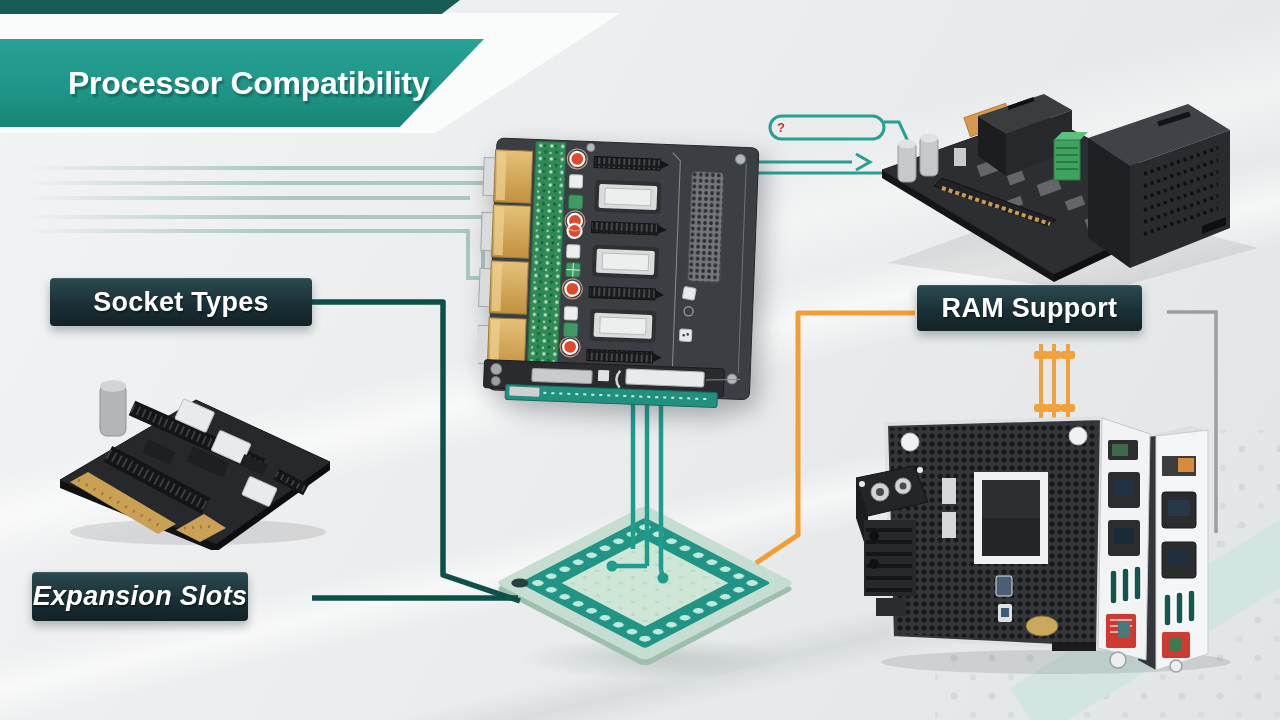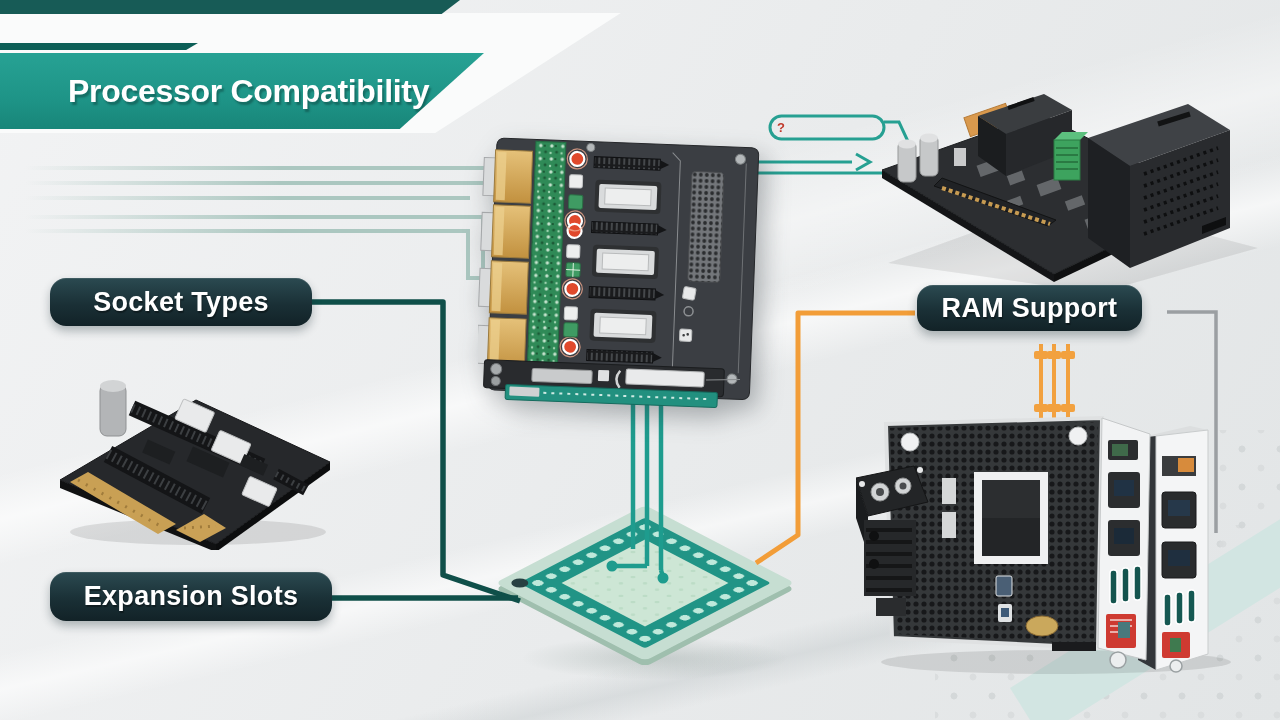--- a/index.html
+++ b/index.html
@@ -28,35 +28,35 @@
     background-size:38px 38px,38px 38px;background-position:0 0,19px 19px;}
   #dots1{left:935px;top:525px;width:345px;height:195px;}
   #dots2{left:1185px;top:430px;width:95px;height:120px;}
   #teal-stripe{left:1010px;top:688px;width:460px;height:58px;transform:rotate(-32deg);
     transform-origin:0 0;background:#d2e5e2;z-index:0;position:absolute;}
   
   #topstrip{left:0;top:0;width:460px;height:14px;background:#175b56;z-index:6;
     clip-path:polygon(0 0,100% 0,96% 100%,0 100%);}
   #banner-fold{left:0;top:43px;width:198px;height:7px;background:#0d5f57;z-index:5;
     clip-path:polygon(0 0,100% 0,94% 100%,0 100%);}
-  #banner{left:0;top:53px;width:484px;height:76px;z-index:6;
+  #banner{left:0;top:39px;width:484px;height:88px;z-index:6;
     background:linear-gradient(180deg,#27a294 0%,#1e9487 60%,#188679 100%);
     clip-path:polygon(0 0,100% 0,82.6% 100%,0 100%);
     display:flex;align-items:center;padding-left:68px;box-sizing:border-box;
     filter:drop-shadow(0 5px 8px rgba(30,60,58,.18));}
   #banner h1{margin:0;color:#ffffff;font-size:32px;font-weight:bold;letter-spacing:-.3px;
     text-shadow:2px 3px 2px rgba(10,60,55,.45);}
   
   .badge{position:absolute;z-index:5;display:flex;align-items:center;justify-content:center;
     background:linear-gradient(180deg,#2b4a51 0%,#1a3036 55%,#122227 100%);
-    border-radius:16px;color:#fff;font-weight:bold;font-size:27px;letter-spacing:.3px;
+    border-radius:4px;color:#fff;font-weight:bold;font-size:27px;letter-spacing:.3px;
     box-shadow:0 5px 10px rgba(20,40,45,.30), inset 0 1px 0 rgba(255,255,255,.10);
     text-shadow:1px 2px 1px rgba(0,0,0,.35);}
   #badge-socket{left:50px;top:278px;width:262px;height:48px;}
-  #badge-expansion{left:50px;top:572px;width:282px;height:49px;}
+  #badge-expansion{left:32px;top:572px;width:216px;height:49px;font-style:italic;}
   #badge-ram{left:917px;top:285px;width:225px;height:46px;}
   
   #socket-shadow{left:520px;top:636px;width:270px;height:44px;z-index:0;
     background:radial-gradient(ellipse at center,rgba(40,70,60,.18),rgba(0,0,0,0) 70%);}
   #socket{left:497px;top:497px;width:295px;height:172px;z-index:1;}
   #socket .sq{position:absolute;left:50%;top:50%;width:212px;height:212px;
     transform:translate(-50%,-50%) scaleY(.52) rotate(45deg);
     background:#c6ded2;border-radius:8px;box-shadow:8px 8px 0 0 #9fbfae;}
   #socket .ring{position:absolute;left:17px;top:17px;right:17px;bottom:17px;
     background:#219486;border-radius:4px;}

